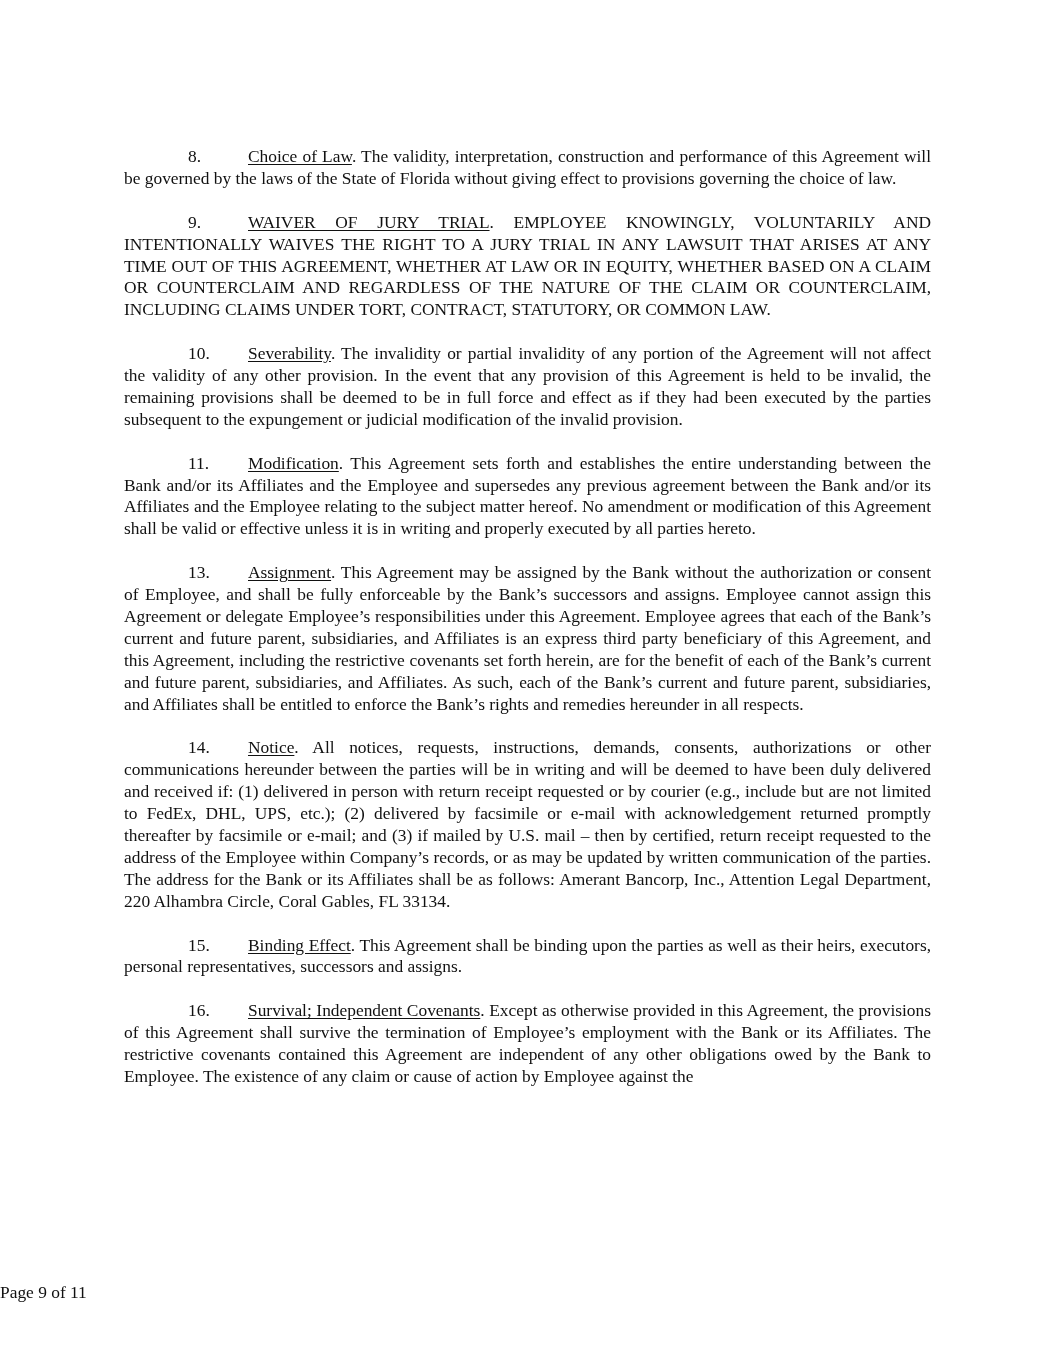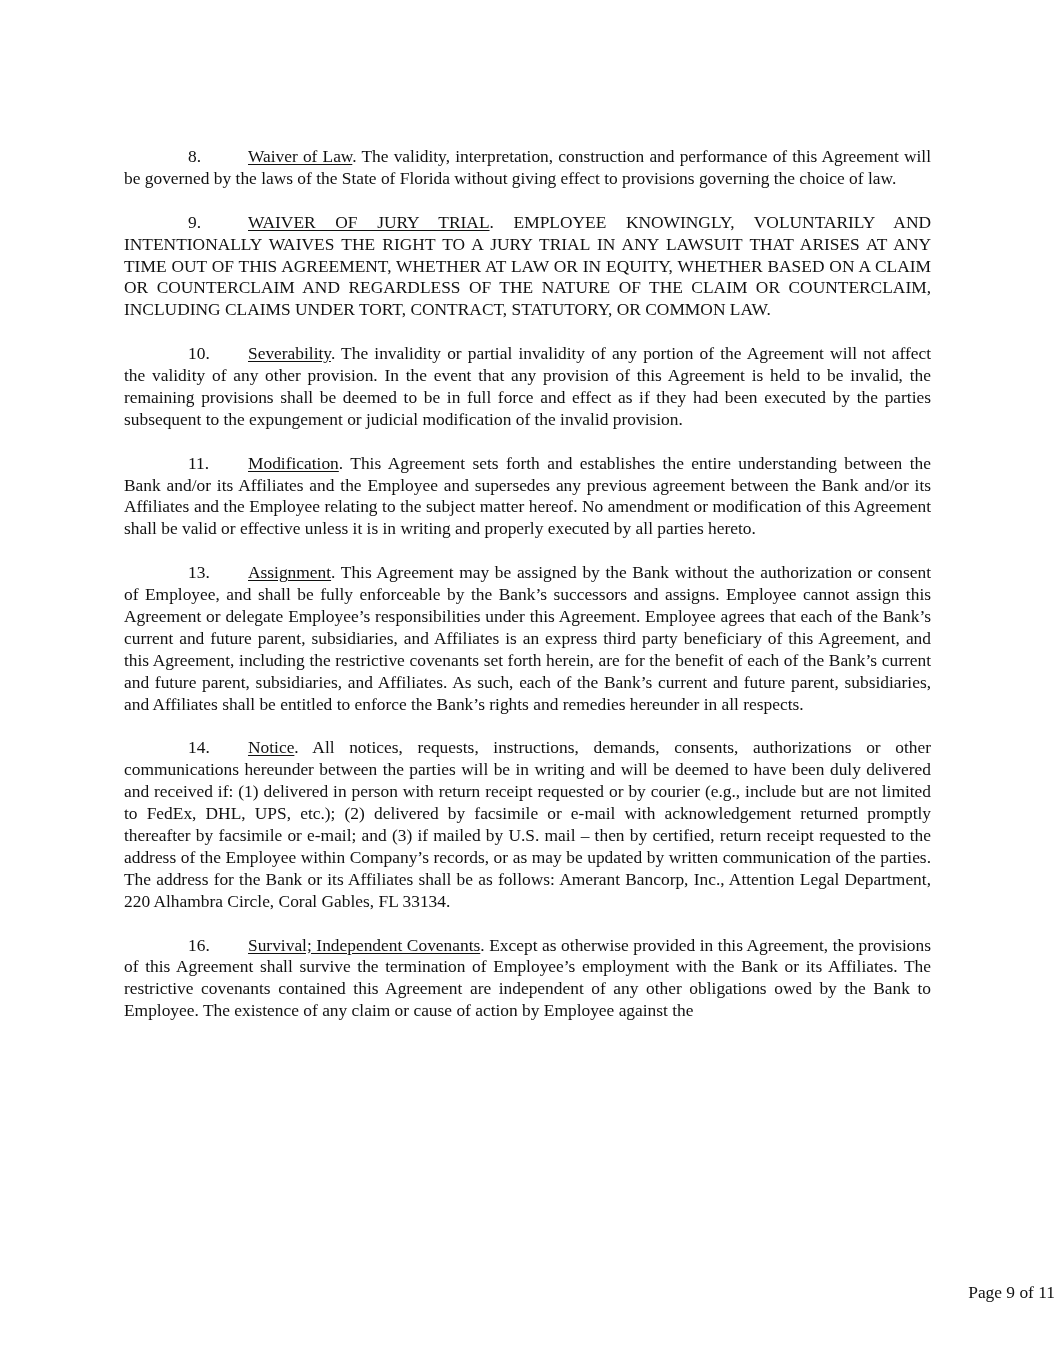--- a/index.html
+++ b/index.html
@@ -35,40 +35,41 @@
     }
     .para .heading {
       text-decoration: underline;
       text-underline-offset: 2px;
     }
     .footer {
       position: absolute;
       left: 0;
       width: 1055px;
       top: 1282px;
-      text-align: right;
+      text-align: left;
       font-size: 17.4px;
     }
   </style>
 </head>
 <body>
 
 <div class="page">
 
-  <p class="para"><span class="num">8.</span><span class="heading">Waiver of Law</span><span>.  The validity, interpretation, construction and performance of this Agreement will be governed by the laws of the State of Florida without giving effect to provisions governing the choice of law.</span></p>
+  <p class="para"><span class="num">8.</span><span class="heading">Choice of Law</span><span>.  The validity, interpretation, construction and performance of this Agreement will be governed by the laws of the State of Florida without giving effect to provisions governing the choice of law.</span></p>
 
   <p class="para"><span class="num">9.</span><span class="heading">WAIVER OF JURY TRIAL</span><span>.  EMPLOYEE KNOWINGLY, VOLUNTARILY AND INTENTIONALLY WAIVES THE RIGHT TO A JURY TRIAL IN ANY LAWSUIT THAT ARISES AT ANY TIME OUT OF THIS AGREEMENT, WHETHER AT LAW OR IN EQUITY, WHETHER BASED ON A CLAIM OR COUNTERCLAIM AND REGARDLESS OF THE NATURE OF THE CLAIM OR COUNTERCLAIM, INCLUDING CLAIMS UNDER TORT, CONTRACT, STATUTORY, OR COMMON LAW.</span></p>
 
   <p class="para"><span class="num">10.</span><span class="heading">Severability</span><span>.  The invalidity or partial invalidity of any portion of the Agreement will not affect the validity of any other provision.  In the event that any provision of this Agreement is held to be invalid, the remaining provisions shall be deemed to be in full force and effect as if they had been executed by the parties subsequent to the expungement or judicial modification of the invalid provision.</span></p>
 
   <p class="para"><span class="num">11.</span><span class="heading">Modification</span><span>.  This Agreement sets forth and establishes the entire understanding between the Bank and/or its Affiliates and the Employee and supersedes any previous agreement between the Bank and/or its Affiliates and the Employee relating to the subject matter hereof. No amendment or modification of this Agreement shall be valid or effective unless it is in writing and properly executed by all parties hereto.</span></p>
 
 
   <p class="para"><span class="num">13.</span><span class="heading">Assignment</span><span>.  This Agreement may be assigned by the Bank without the authorization or consent of Employee, and shall be fully enforceable by the Bank’s successors and assigns.  Employee cannot assign this Agreement or delegate Employee’s responsibilities under this Agreement.  Employee agrees that each of the Bank’s current and future parent, subsidiaries, and Affiliates is an express third party beneficiary of this Agreement, and this Agreement, including the restrictive covenants set forth herein, are for the benefit of each of the Bank’s current and future parent, subsidiaries, and Affiliates.  As such, each of the Bank’s current and future parent, subsidiaries, and Affiliates shall be entitled to enforce the Bank’s rights and remedies hereunder in all respects.</span></p>
 
   <p class="para"><span class="num">14.</span><span class="heading">Notice</span><span>.  All notices, requests, instructions, demands, consents, authorizations or other communications hereunder between the parties will be in writing and will be deemed to have been duly delivered and received if: (1) delivered in person with return receipt requested or by courier (e.g., include but are not limited to FedEx, DHL, UPS, etc.); (2) delivered by facsimile or e-mail with acknowledgement returned promptly thereafter by facsimile or e-mail; and (3) if mailed by U.S. mail – then by certified, return receipt requested to the address of the Employee within Company’s records, or as may be updated by written communication of the parties.  The address for the Bank or its Affiliates shall be as follows: Amerant Bancorp, Inc., Attention Legal Department, 220 Alhambra Circle, Coral Gables, FL 33134.</span></p>
 
+  <p class="para"><span class="num">15.</span><span class="heading">Binding Effect</span><span>.  This Agreement shall be binding upon the parties as well as their heirs, executors, personal representatives, successors and assigns.</span></p>
 
   <p class="para"><span class="num">16.</span><span class="heading">Survival; Independent Covenants</span><span>.  Except as otherwise provided in this Agreement, the provisions of this Agreement shall survive the termination of Employee’s employment with the Bank or its Affiliates.  The restrictive covenants contained this Agreement are independent of any other obligations owed by the Bank to Employee.  The existence of any claim or cause of action by Employee against the</span></p>
 
 </div>
 
 <div class="footer">Page 9 of 11</div>
 
 </body></html>

